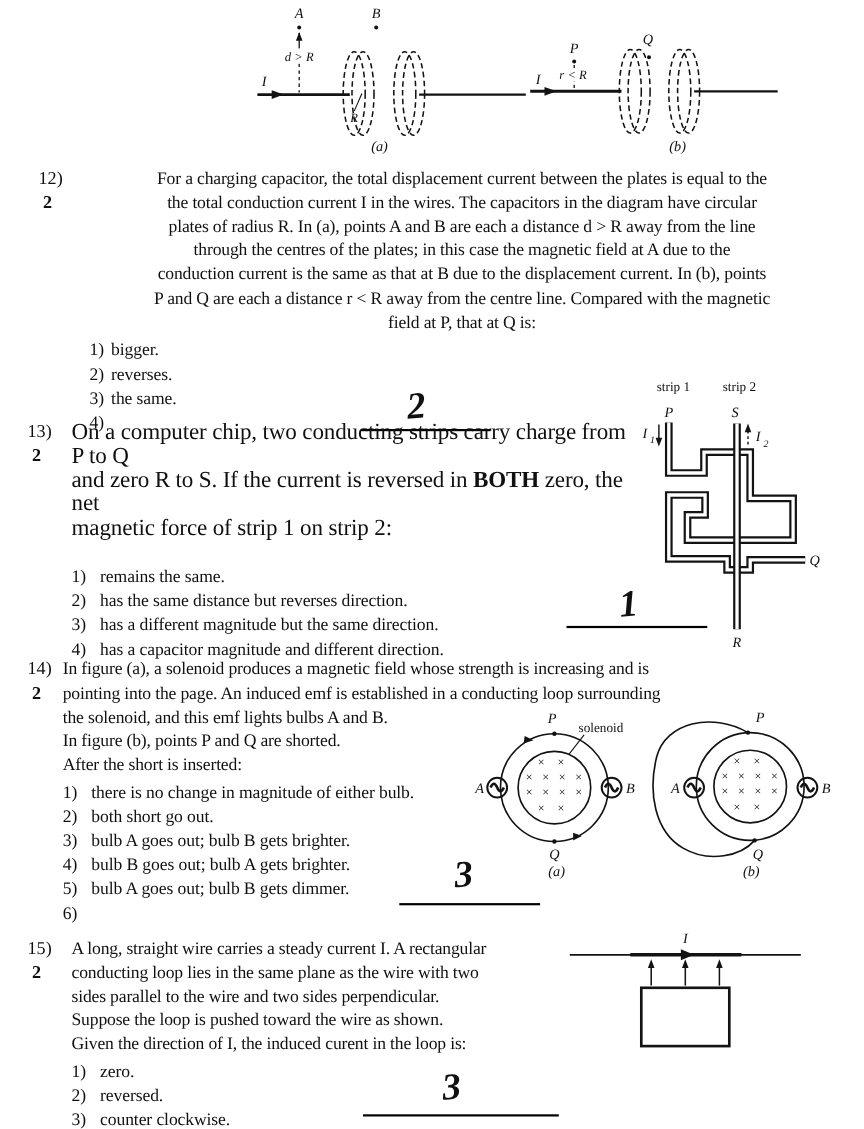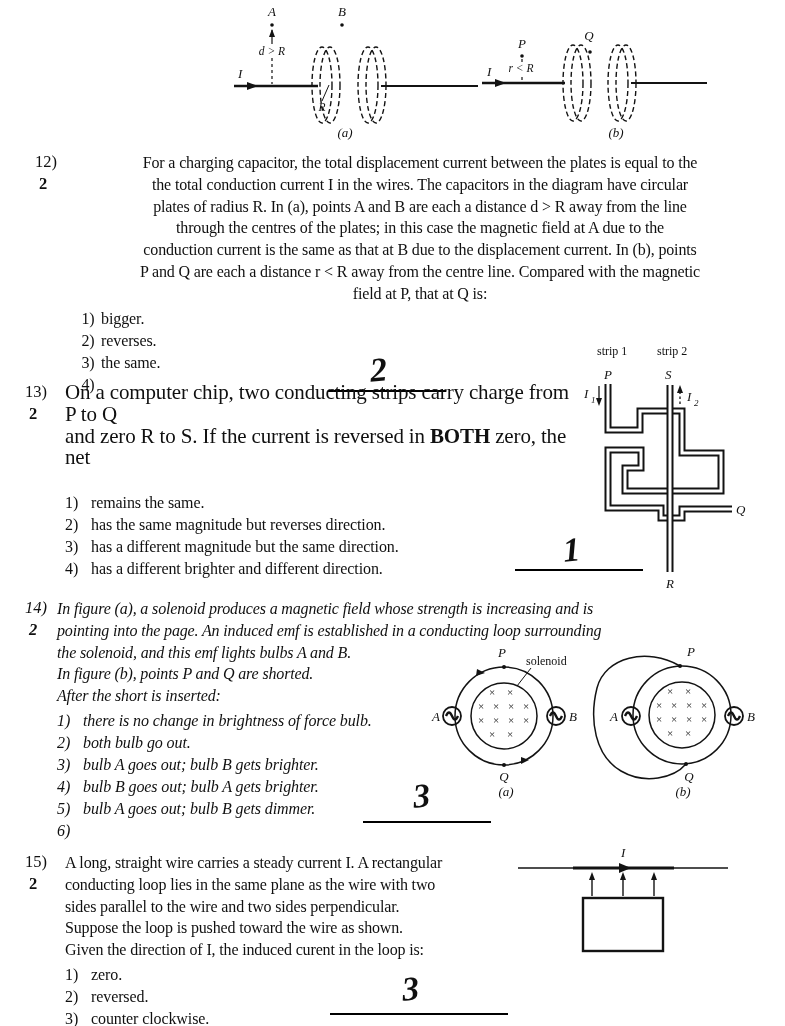--- a/index.html
+++ b/index.html
@@ -254,61 +254,62 @@
 <div class="answer" style="left:328px;top:353px;width:118px;height:37px;">
   <span class="hand" style="margin-left:42px;">2</span>
 </div>
 
 <div class="q" style="left:25px;top:382px;width:540px;">
   <div class="qnum">13)</div>
   <div class="qmarks">2</div>
   <div class="qcontent" style="width:505px;">
     <div class="bline">On a computer chip, two conducting strips carry charge from P to Q</div>
     <div class="bline"><span>and zero R to S. If the current is reversed in </span><span style="font-weight:bold">BOTH</span><span> zero, the net</span></div>
+    <div class="bline">magnetic force of strip 1 on strip 2:</div>
     <ul class="opts gap">
       <li class="opt">
           <span class="on">1)</span>
           <span>remains the same.</span>
         </li>
       <li class="opt">
           <span class="on">2)</span>
-          <span>has the same magnitude but reverses direction.</span>
+          <span>has the same distance but reverses direction.</span>
         </li>
       <li class="opt">
           <span class="on">3)</span>
           <span>has a different magnitude but the same direction.</span>
         </li>
       <li class="opt">
           <span class="on">4)</span>
-          <span>has a different brighter and different direction.</span>
+          <span>has a capacitor magnitude and different direction.</span>
         </li>
     </ul>
   </div>
 </div>
 <div class="answer" style="left:515px;top:533px;width:128px;height:36px;">
   <span class="hand" style="margin-left:48px;">1</span>
 </div>
 
-<div class="q" style="left:25px;top:598px;width:730px;font-style:italic;">
+<div class="q" style="left:25px;top:598px;width:730px;">
   <div class="qnum">14)</div>
   <div class="qmarks">2</div>
   <div class="qcontent" style="width:690px;margin-left:32px;">
     <div class="qbody">In figure (a), a solenoid produces a magnetic field whose strength is increasing and is
 pointing into the page. An induced emf is established in a conducting loop surrounding
 the solenoid, and this emf lights bulbs A and B.
 In figure (b), points P and Q are shorted.
 After the short is inserted:</div>
     <ul class="opts">
       <li class="opt">
           <span class="on">1)</span>
-          <span>there is no change in brightness of force bulb.</span>
+          <span>there is no change in magnitude of either bulb.</span>
         </li>
       <li class="opt">
           <span class="on">2)</span>
-          <span>both bulb go out.</span>
+          <span>both short go out.</span>
         </li>
       <li class="opt">
           <span class="on">3)</span>
           <span>bulb A goes out; bulb B gets brighter.</span>
         </li>
       <li class="opt">
           <span class="on">4)</span>
           <span>bulb B goes out; bulb A gets brighter.</span>
         </li>
       <li class="opt">

